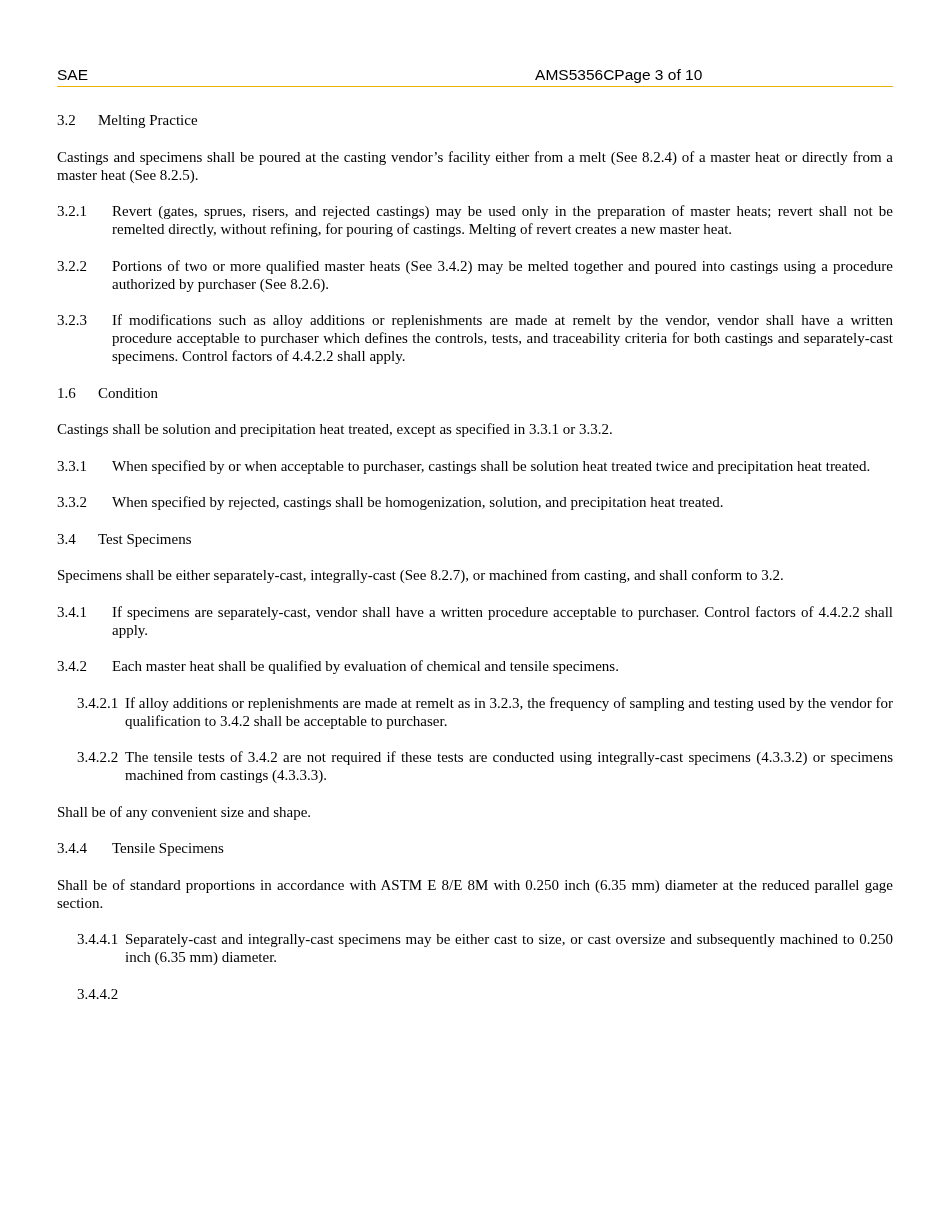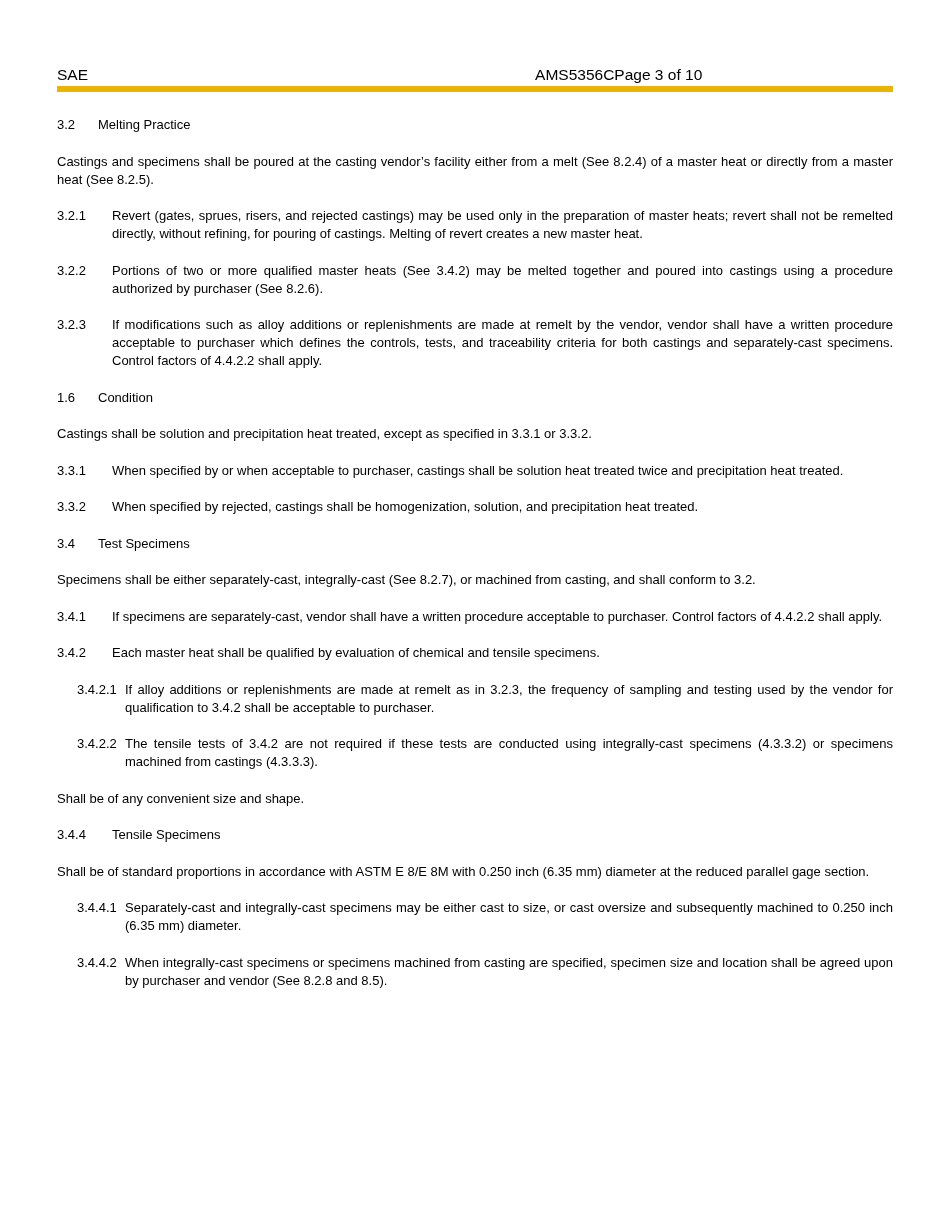--- a/index.html
+++ b/index.html
@@ -18,31 +18,32 @@
     box-sizing: border-box;
     width: 950px;
     height: 1230px;
     padding: 66px 57px 0 57px;
   }
   .doc-header {
     display: flex;
     align-items: baseline;
     font-size: 15.5px;
     line-height: 18px;
-    border-bottom: 6px solid #eab308;
+    border-bottom: 1px solid #eab308;
     padding-bottom: 2px;
   }
   .doc-header .h-left   { flex: 1; text-align: left; }
   .doc-header .h-center { flex: 1; text-align: right; }
   .doc-header .h-right  { flex: 1; }
 
   .doc-body {
     margin-top: 24px;
-    font-size: 13px;
+    font-size: 15px;
     line-height: 18px;
+    font-family: Liberation Serif, serif;
   }
   .block {
     position: relative;
     margin: 0 0 18.5px 0;
     text-align: justify;
   }
   .block:last-child { margin-bottom: 8px; }
   .num {
     position: absolute;
     left: 0;
@@ -77,15 +78,15 @@
       <div class="block iv2"><span class="num">3.4</span><span>Test Specimens</span></div>
       <div class="block">Specimens shall be either separately-cast, integrally-cast (See 8.2.7), or machined from casting, and shall conform to 3.2.</div>
       <div class="block iv3"><span class="num">3.4.1</span><span>If specimens are separately-cast, vendor shall have a written procedure acceptable to purchaser.  Control factors of 4.4.2.2 shall apply.</span></div>
       <div class="block iv3"><span class="num">3.4.2</span><span>Each master heat shall be qualified by evaluation of chemical and tensile specimens.</span></div>
       <div class="block iv4"><span class="num">3.4.2.1</span><span>If alloy additions or replenishments are made at remelt as in 3.2.3, the frequency of sampling and testing used by the vendor for qualification to 3.4.2 shall be acceptable to purchaser.</span></div>
       <div class="block iv4"><span class="num">3.4.2.2</span><span>The tensile tests of 3.4.2 are not required if these tests are conducted using integrally-cast specimens (4.3.3.2) or specimens machined from castings (4.3.3.3).</span></div>
       <div class="block">Shall be of any convenient size and shape.</div>
       <div class="block iv3"><span class="num">3.4.4</span><span>Tensile Specimens</span></div>
       <div class="block">Shall be of standard proportions in accordance with ASTM E 8/E 8M  with 0.250 inch (6.35 mm) diameter at the reduced parallel gage section.</div>
       <div class="block iv4"><span class="num">3.4.4.1</span><span>Separately-cast and integrally-cast specimens may be either cast to size, or cast oversize and subsequently machined to 0.250 inch (6.35 mm) diameter.</span></div>
-      <div class="block iv4"><span class="num">3.4.4.2</span><span>When integrally-cast specimens or specimens machined from casting are specified, specimen size and location shall be agreed upon by purchaser and vendor (See 8.2.8 and 8.5).</span></div>
+      <div class="block iv4"><span class="num">3.4.4.2</span></div>
     </main>
 </div>
 
 </body></html>

